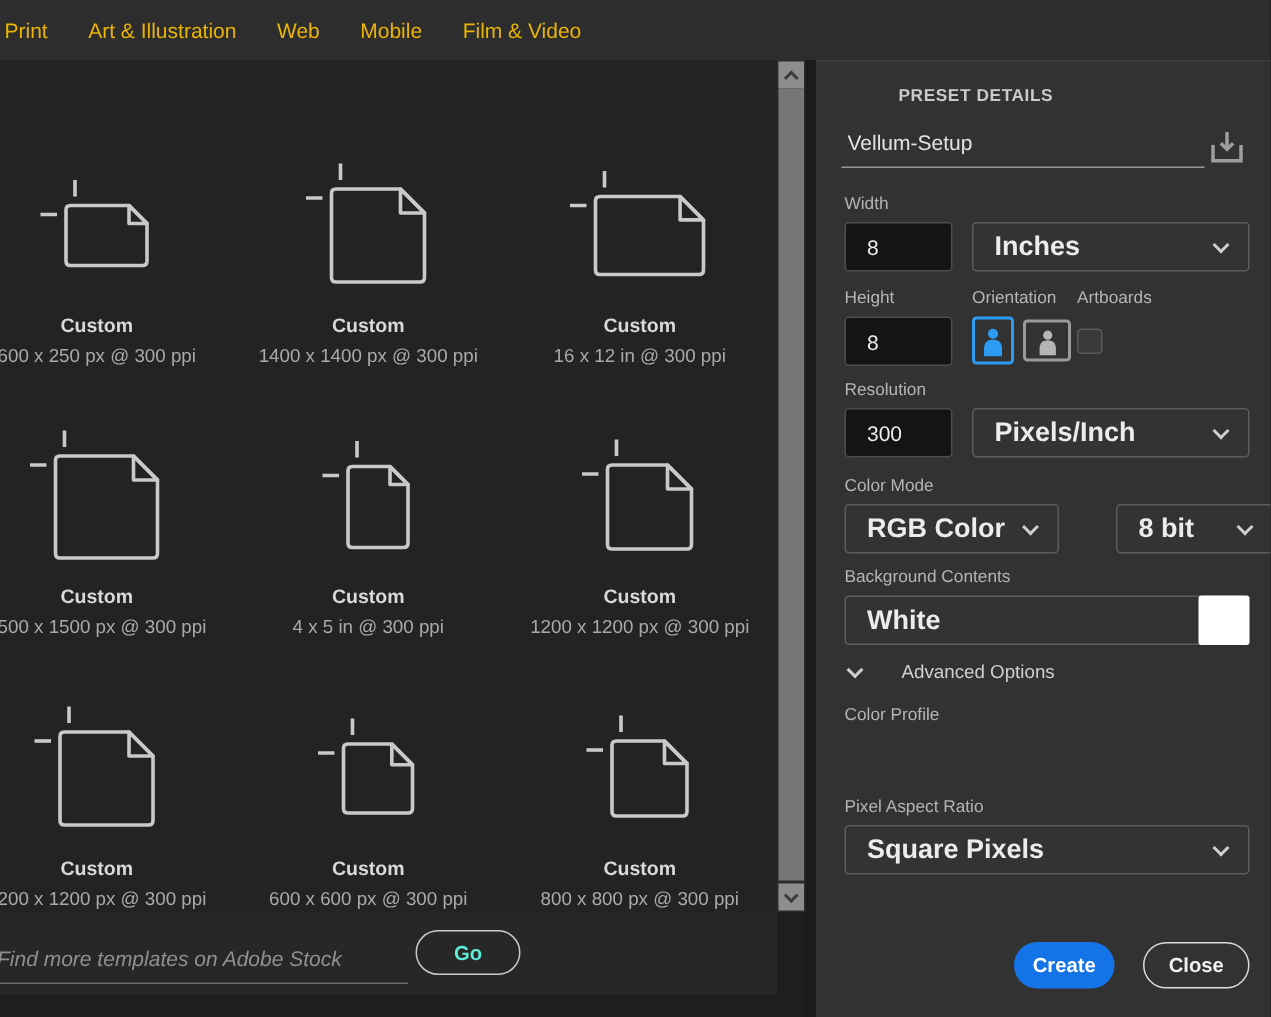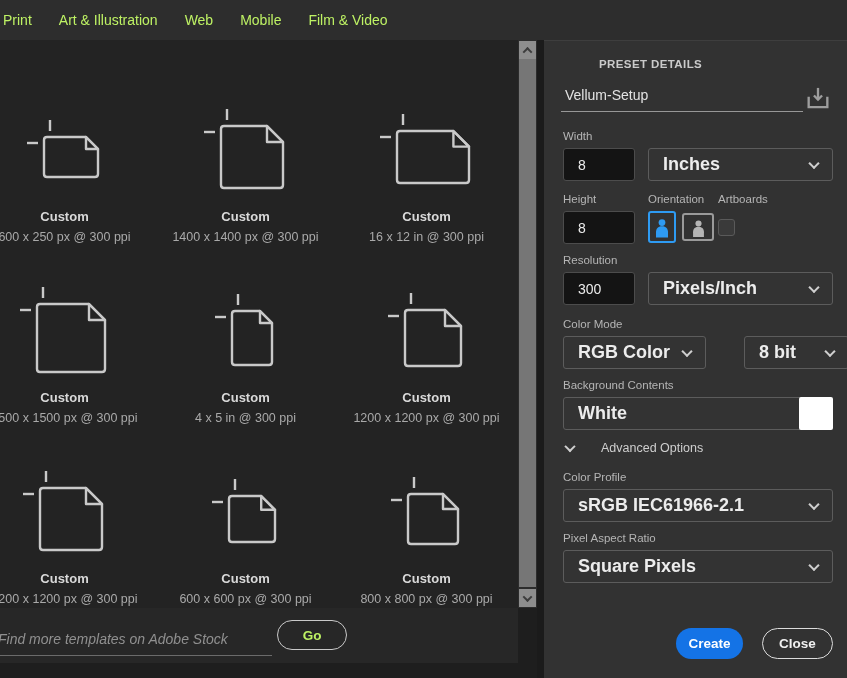--- a/index.html
+++ b/index.html
@@ -4,21 +4,21 @@
 <style>
   * { margin:0; padding:0; box-sizing:border-box; }
   html,body { width:847px; height:678px; overflow:hidden; background:#232323;
               font-family:"Liberation Sans", sans-serif; }
   #app { position:relative; width:847px; height:678px; }
 
   
   .topbar { position:absolute; left:0; top:0; width:847px; height:40px;
             background:#2d2d2d; display:flex; align-items:center; gap:27px;
             padding-left:3px; }
-  .tab { color:#bef264; font-size:14px; cursor:default; white-space:nowrap; }
+  .tab { color:#eab308; font-size:14px; cursor:default; white-space:nowrap; }
 
   
   .left-panel { position:absolute; left:0; top:40px; width:518px; height:568px;
                 background:#232323; overflow:hidden; }
   .tpl-grid { position:absolute; left:-26px; top:55px;
               display:grid; grid-template-columns:repeat(3,181px); }
   .tpl-cell { height:181px; display:flex; flex-direction:column; align-items:center; }
   .tpl-iconwrap { height:112px; display:flex; align-items:center; justify-content:center; }
   .tpl-name { color:#d9d9d9; font-size:13px; font-weight:600; margin-top:2px; }
   .tpl-dims { color:#a9a9a9; font-size:12.5px; margin-top:6px; white-space:nowrap; }
@@ -44,21 +44,21 @@
                   background:#1e1e1e; }
   .stockbar { position:absolute; left:0; top:608px; width:518px; height:55px;
               background:#272727; }
   .stock-input { position:absolute; left:-6px; top:14px; width:278px; height:34px;
                  background:transparent; border:none; border-bottom:1px solid #6b6b6b;
                  color:#909090; font-style:italic; font-size:14px;
                  font-family:"Liberation Sans", sans-serif; outline:none; padding:0 4px; }
   .stock-input::placeholder { color:#909090; font-style:italic; }
   .go-btn { position:absolute; left:277px; top:12px; width:70px; height:30px;
             border-radius:15px; border:1.5px solid #c9c9c9; background:transparent;
-            color:#bef264; font-size:13.5px; font-weight:600;
+            color:#5eead4; font-size:13.5px; font-weight:600;
             font-family:"Liberation Sans", sans-serif; cursor:pointer; }
 
   
   .right-panel { position:absolute; left:544px; top:40px; width:303px; height:638px;
                  background:#323232; border-top:1px solid #3e3e3e; }
   .rp { position:absolute; }
   .section-title { color:#cacaca; font-size:11.5px; letter-spacing:.4px; font-weight:600; }
   .field-label { color:#b5b5b5; font-size:11.5px; }
   .name-input { background:transparent; border:none; border-bottom:1px solid #979797;
                 color:#e3e3e3; font-size:14px; width:242px; padding:4px 4px 8px 4px;
@@ -301,24 +301,20 @@
       <span class="chev"></span>
     </div>
     <div class="swatch" style="left:255px; top:356px;"></div>
 
     <div class="rp adv-row" style="left:22px; top:400px;">
       <span class="adv-chev"></span>
       <span class="adv-label">Advanced Options</span>
     </div>
 
     <div class="rp field-label" style="left:19px; top:430px;">Color Profile</div>
-    <div class="select rp" style="left:19px; top:448px; width:270px;">
-      <span>sRGB IEC61966-2.1</span>
-      <span class="chev"></span>
-    </div>
 
     <div class="rp field-label" style="left:19px; top:491px;">Pixel Aspect Ratio</div>
     <div class="select rp" style="left:19px; top:509px; width:270px;">
       <span>Square Pixels</span>
       <span class="chev"></span>
     </div>
 
     <div class="rp" style="left:0; top:587px; width:363px; height:31px;">
       <button class="create-btn">Create</button>
       <button class="close-btn">Close</button>

